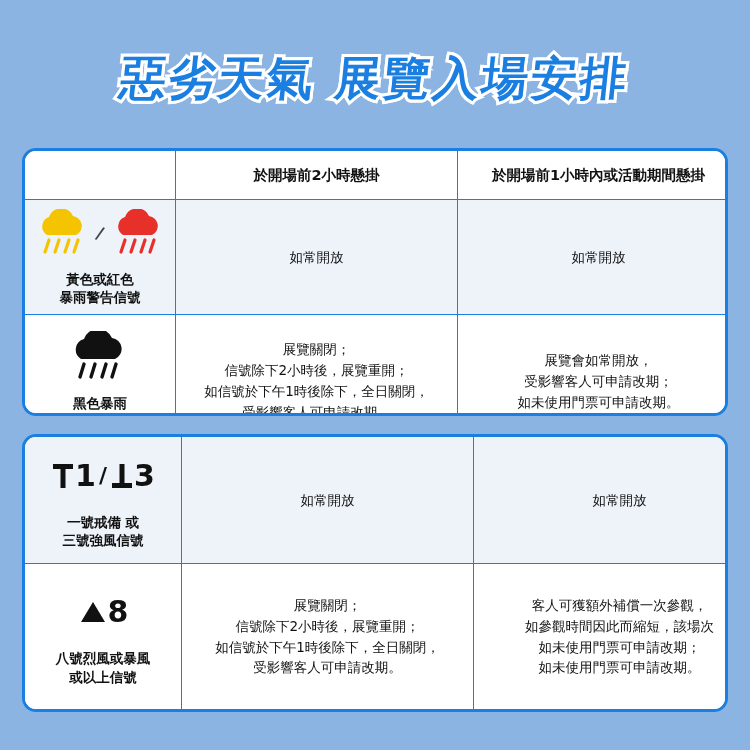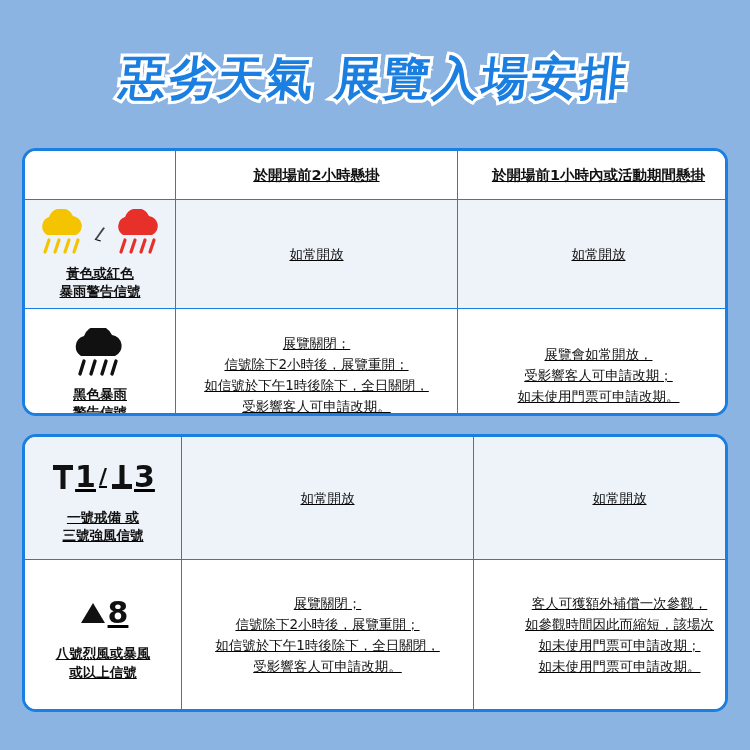--- a/index.html
+++ b/index.html
@@ -55,21 +55,20 @@
     overflow: hidden;
   }
   #block-rain { top: 148px; height: 268px; }
   #block-wind { top: 434px; height: 278px; }
 
   table.grid {
     width: 100%;
     height: 100%;
     border-collapse: collapse;
     table-layout: fixed;
-    text-decoration: underline;
   }
   table.grid td, table.grid th {
     border: 1px solid #1a7fe0;
     text-align: center;
     vertical-align: middle;
     font-family: "DejaVu Sans", "Liberation Sans", sans-serif;
     color: #111111;
   }
   table.grid tr > *:first-child { border-left: none; }
   table.grid tr > *:last-child { border-right: none; }
@@ -97,21 +96,21 @@
   }
   .cell-txt .ln { display: block; white-space: nowrap; }
 
   .icon-cell {
     padding: 6px 4px 8px 4px;
   }
   .icon-label {
     font-size: 13.5px;
     font-weight: bold;
     line-height: 1.35;
-    margin-top: 4px;
+    margin-top: 10px;
   }
   .icon-label .ln { display: block; }
 
   .icon-art {
     height: 54px;
     display: flex;
     align-items: center;
     justify-content: center;
     gap: 4px;
   }

